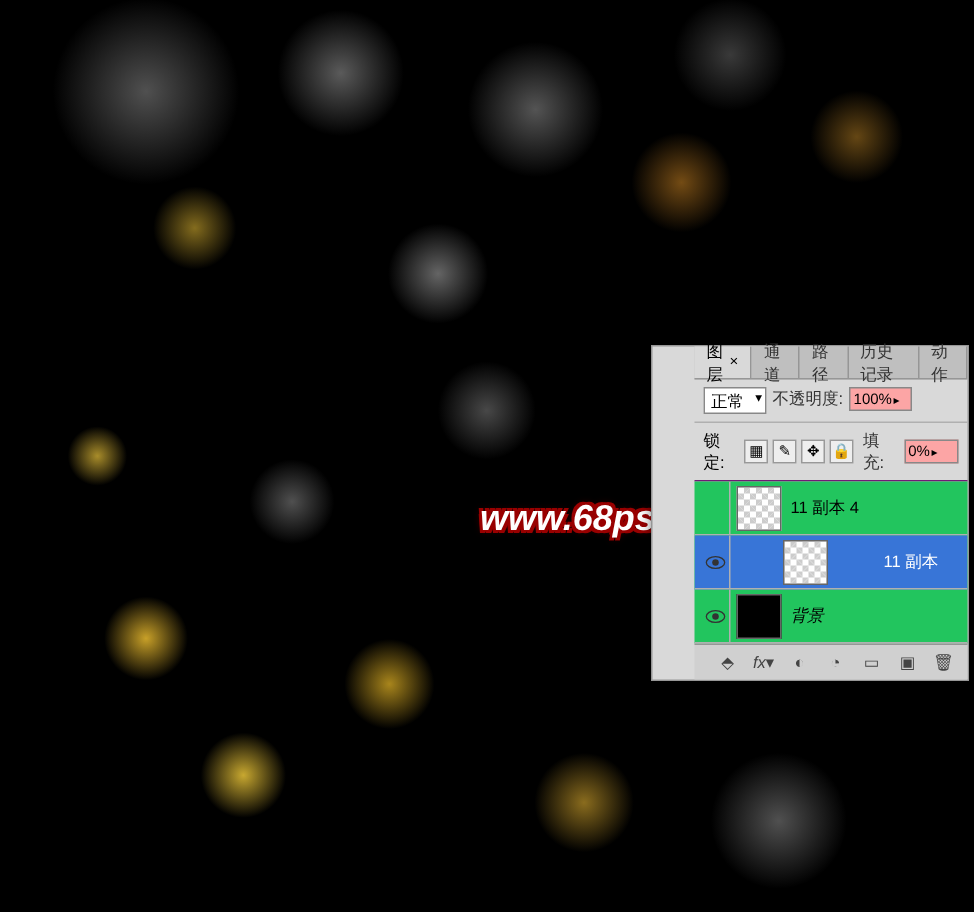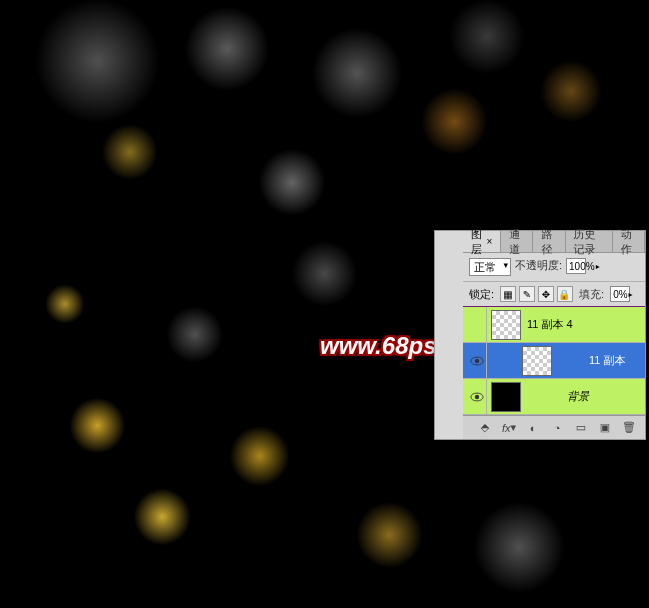--- a/index.html
+++ b/index.html
@@ -63,36 +63,36 @@
       border-bottom: 1px solid #b0b0b0;
     }
     .blend-select {
       flex: 0 0 auto; border: 1px solid #888; background: #fff;
       font-size: 11px; padding: 1px 14px 1px 4px; height: 18px;
       position: relative;
     }
     .blend-select::after { content: "▾"; position: absolute; right: 2px; top: 1px; font-size: 9px; }
     .opacity-label, .fill-label { font-size: 11px; color: #333; }
     .opacity-input, .fill-input {
-      border: 1px solid #888; background: #ffffff; width: 20px; height: 16px;
+      border: 1px solid #888; background: #fca5a5; width: 42px; height: 16px;
       font-size: 10px; padding: 0 2px; display: inline-flex; align-items: center;
     }
     .opacity-arrow { font-size: 8px; margin-left: 1px; }
     
     .panel-lock {
       padding: 4px 6px; display: flex; align-items: center; gap: 6px;
       border-bottom: 1px solid #701a75; font-size: 11px;
     }
     .lock-icons { display: flex; gap: 3px; }
     .lock-icon {
       width: 16px; height: 16px; border: 1px solid #999; background: #eee;
       display: flex; align-items: center; justify-content: center; font-size: 10px;
     }
     
-    .layer-list { background: #bef264; max-height: 260px; overflow-y: auto; }
+    .layer-list { background: #22c55e; max-height: 260px; overflow-y: auto; }
     .layer-row {
       display: flex; align-items: center; height: 36px;
       border-bottom: 1px solid #b0b0b0; padding: 0 4px;
     }
     .layer-row.selected { background: #3875d7; color: #fff; gap: 31px; }
     .vis-col {
       width: 20px; height: 100%; display: flex; align-items: center; justify-content: center;
       border-right: 1px solid #b0b0b0; margin-right: 4px;
     }
     .eye-icon { width: 14px; height: 10px; }
@@ -105,21 +105,21 @@
         linear-gradient(45deg, #ccc 25%, transparent 25%),
         linear-gradient(-45deg, #ccc 25%, transparent 25%),
         linear-gradient(45deg, transparent 75%, #ccc 75%),
         linear-gradient(-45deg, transparent 75%, #ccc 75%);
       background-size: 8px 8px;
       background-position: 0 0, 0 4px, 4px -4px, -4px 0;
     }
     .thumb.black { background: #000; }
     .layer-name { font-size: 11px; }
     .layer-row.selected .layer-name { color: #fff; }
-    .layer-name.italic { font-style: italic; margin-left: 40px; }
+    .layer-name.italic { font-style: italic; }
     
     .panel-footer {
       height: 24px; background: #d0d0d0; border-top: 1px solid #969696;
       display: flex; align-items: center; justify-content: flex-end; gap: 8px;
       padding: 0 8px;
     }
     .footer-icon {
       width: 16px; height: 14px; display: flex; align-items: center; justify-content: center;
       font-size: 11px; color: #444; cursor: pointer;
     }

